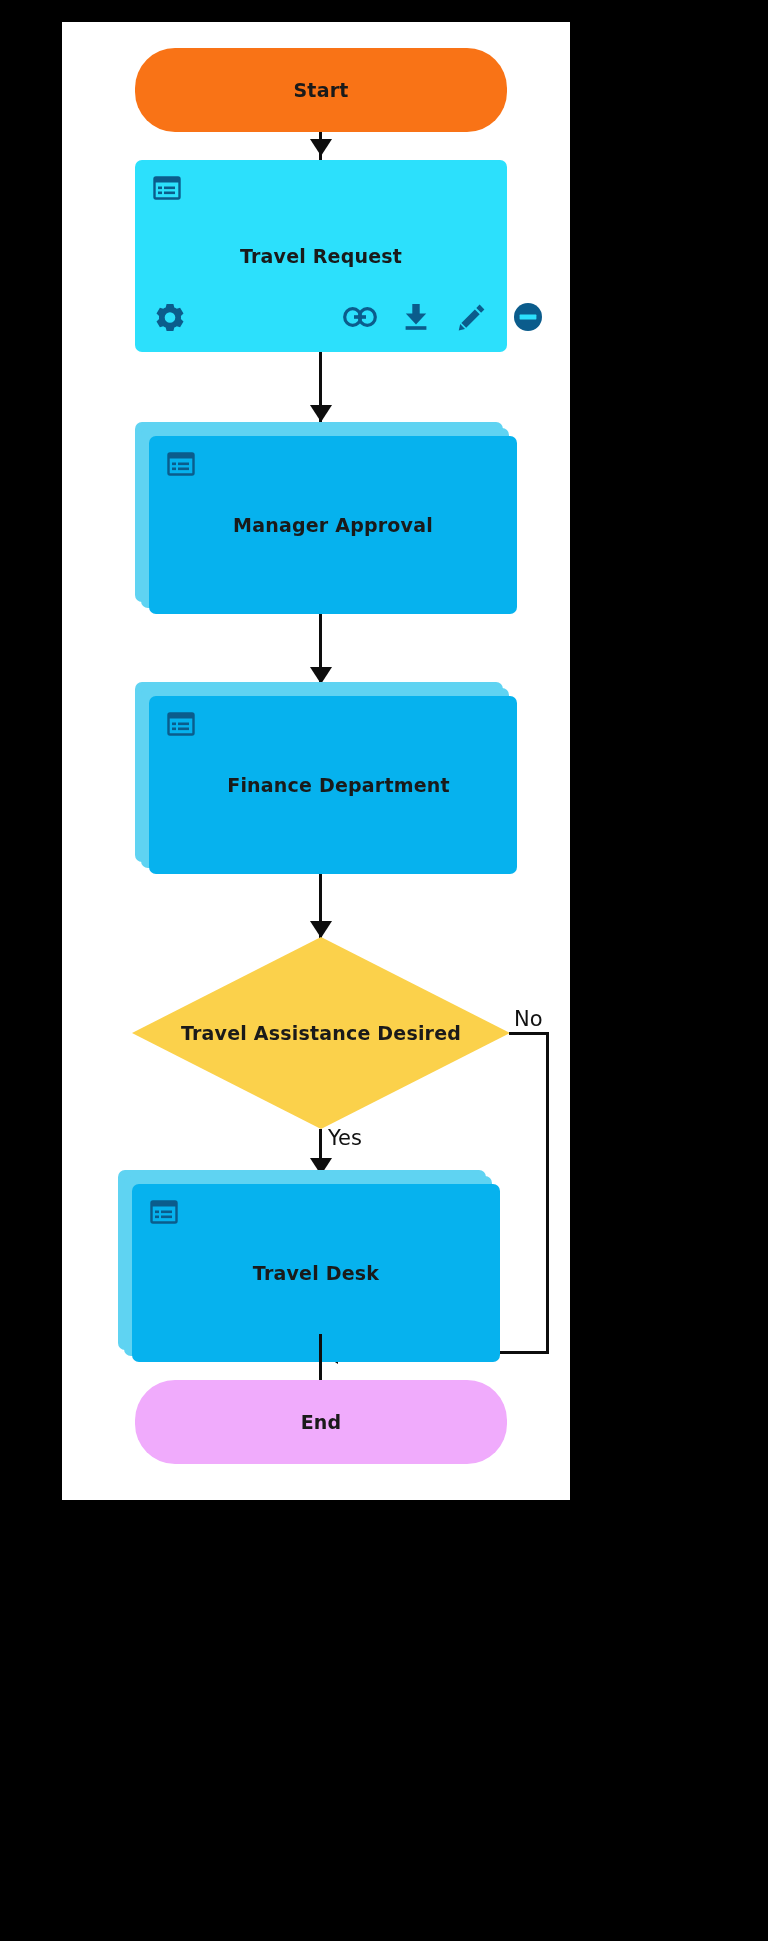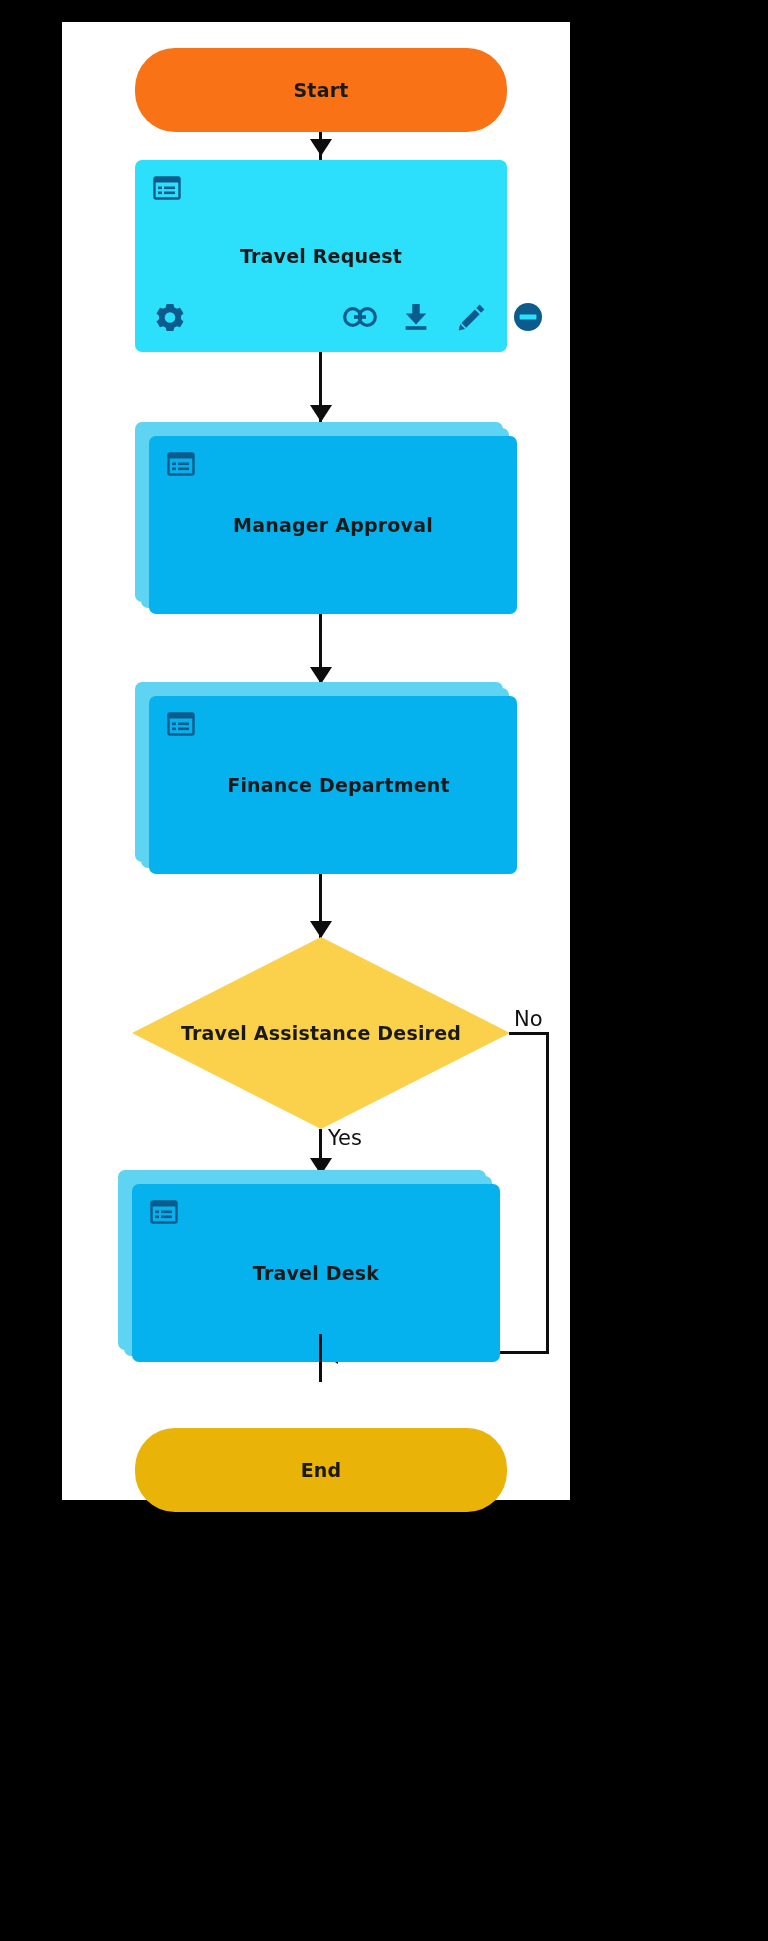--- a/index.html
+++ b/index.html
@@ -45,21 +45,21 @@
 
   
   .pill {
     position: absolute;
     display: flex;
     align-items: center;
     justify-content: center;
     border-radius: 40px;
   }
   .pill.start { background: #f97316; }
-  .pill.end   { background: #eab308; margin-top: 48px; }
+  .pill.end   { background: #f0abfc; }
 
   
   .card-wrap { position: absolute; }
 
   .card-back2, .card-back1 {
     position: absolute;
     border-radius: 7px;
     background: #5FD3F2;
   }
   .card-main {

